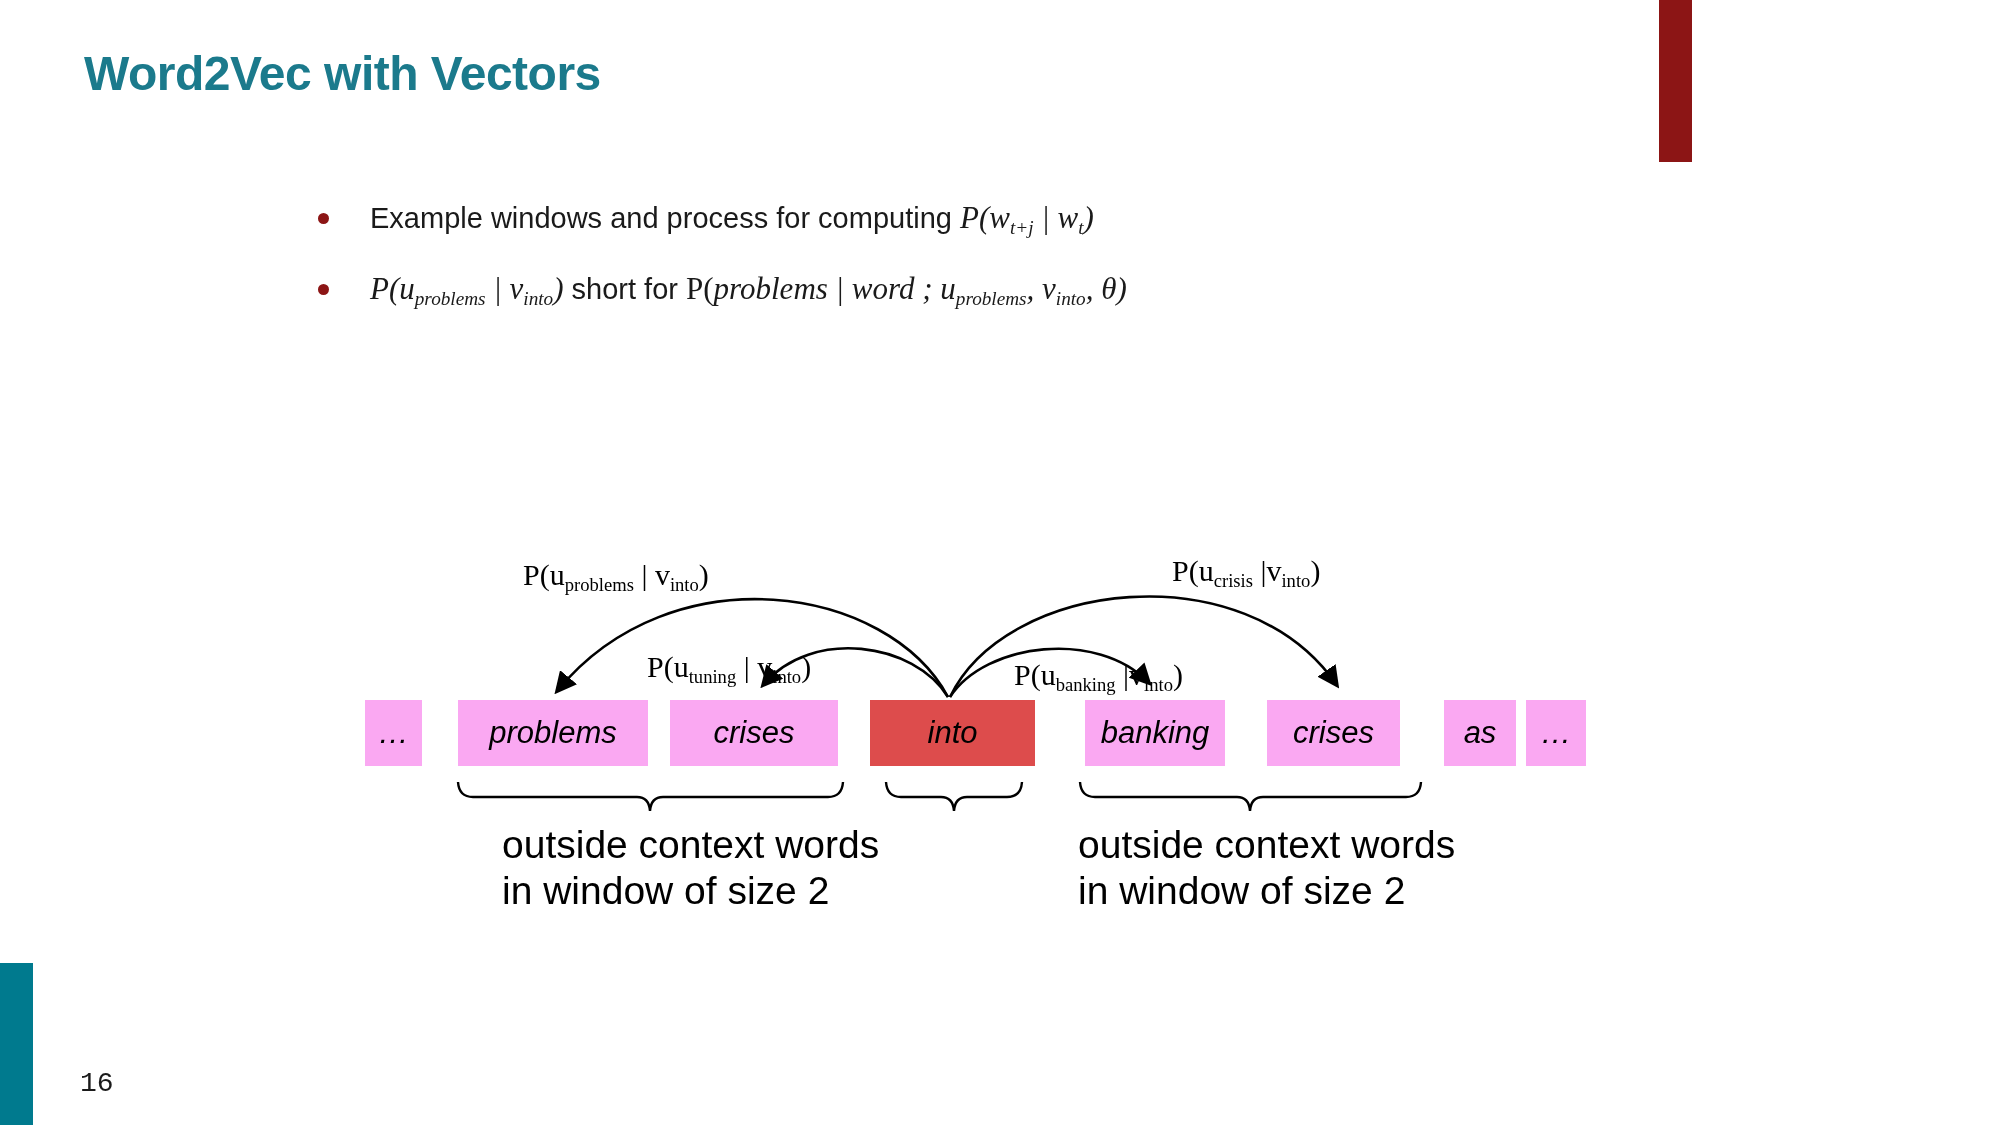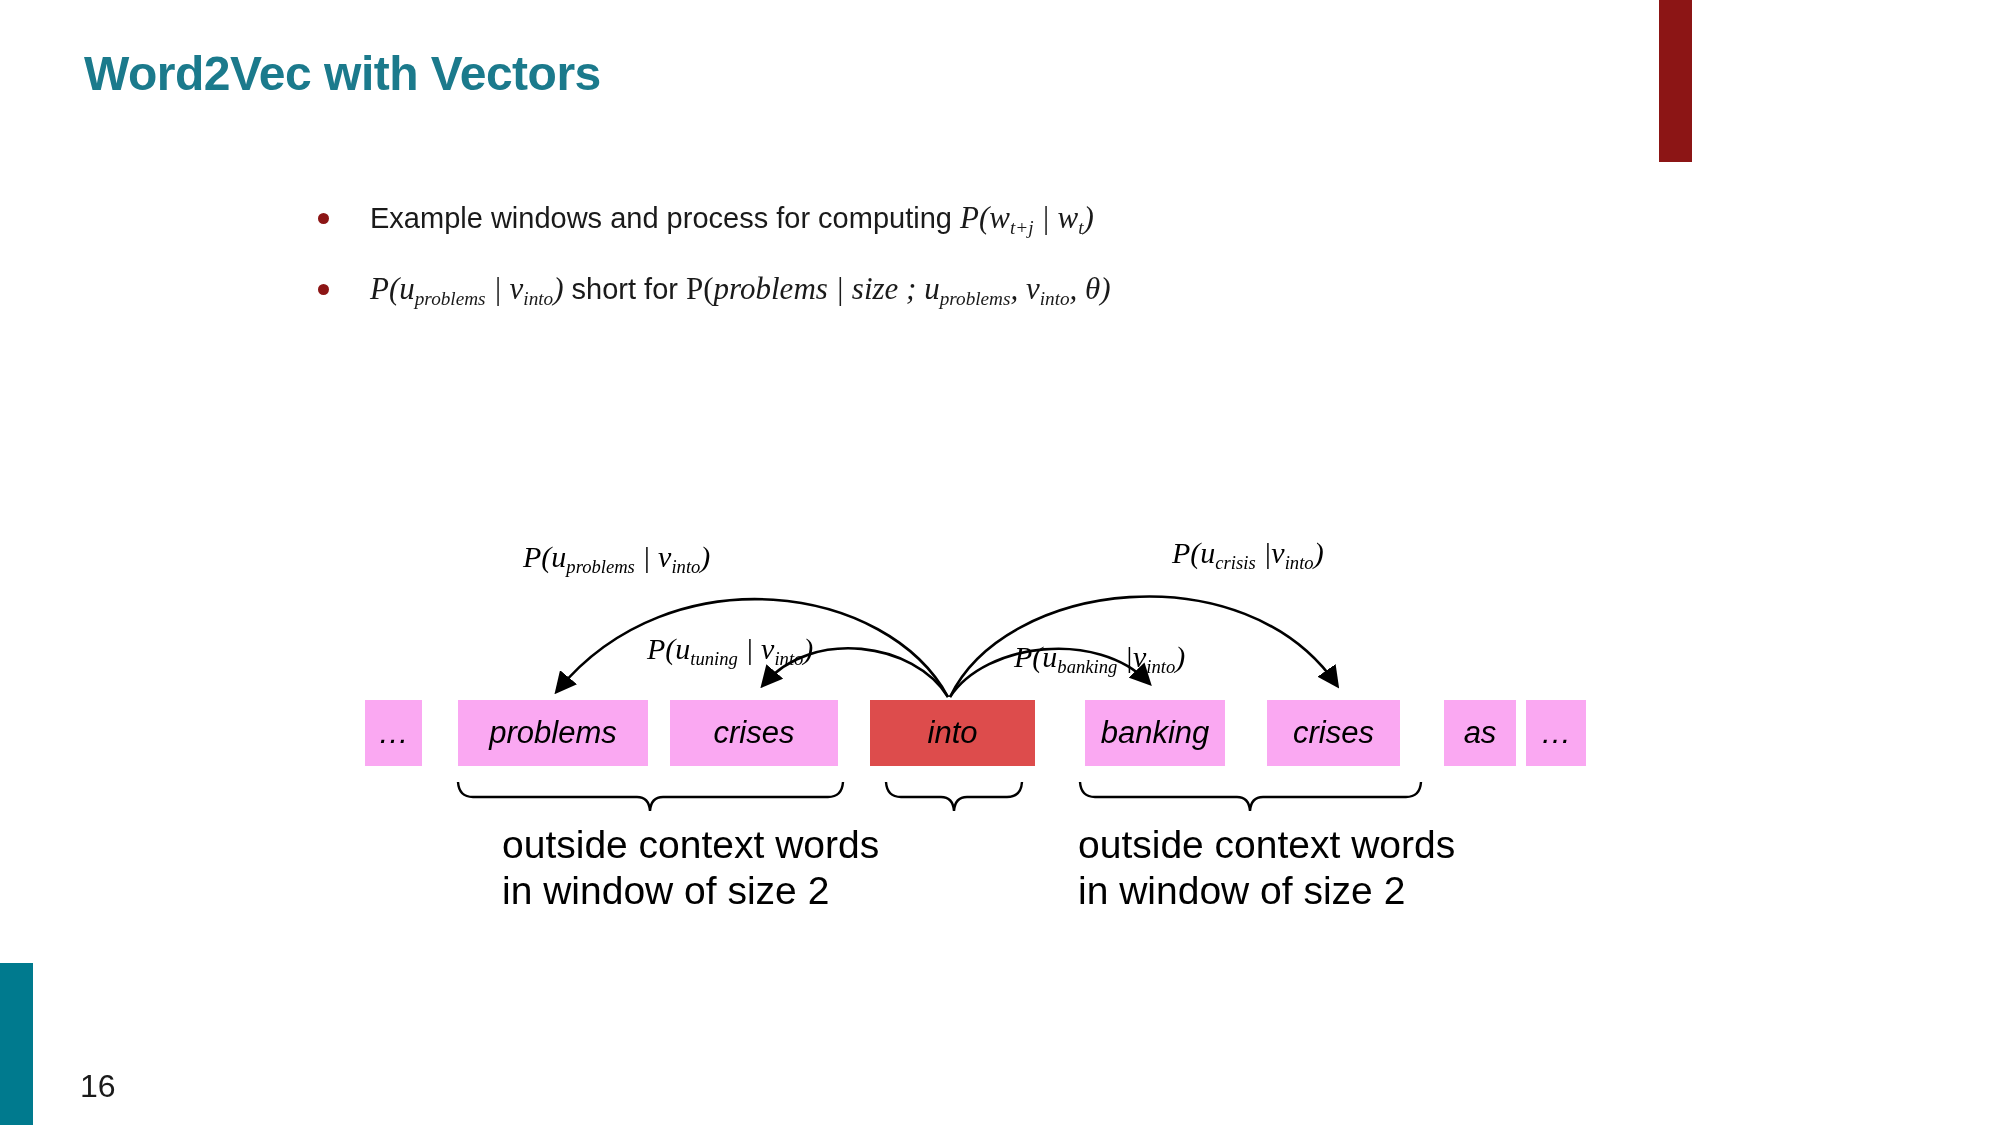--- a/index.html
+++ b/index.html
@@ -32,51 +32,51 @@
   .bullet-row{position:absolute;left:318px;display:flex;align-items:center;white-space:nowrap;}
   .bullet-row .dot{width:11px;height:11px;border-radius:50%;background:var(--cardinal);margin-right:41px;flex:0 0 auto;}
   .bullet-row.b1{top:190px;height:56px;}
   .bullet-row.b2{top:256px;height:66px;}
   .btext{font-size:29px;color:#1a1a1a;}
   .math{font-family:"Liberation Serif","DejaVu Serif",serif;font-style:italic;font-size:31px;}
   .math .rm{font-style:normal;}
   .math sub{font-size:0.62em;line-height:0;vertical-align:baseline;position:relative;top:0.3em;font-style:italic;margin-top:46px;}
   
   .arc-svg{position:absolute;left:0;top:0;width:2000px;height:1125px;}
-  .arc-label{position:absolute;white-space:nowrap;font-family:"Liberation Serif","DejaVu Serif",serif;font-style:italic;font-size:30px;color:#000;}
+  .arc-label{position:absolute;white-space:nowrap;font-family:"Liberation Serif","DejaVu Serif",serif;font-size:30px;color:#000;margin-top:18px;}
   .arc-label sub{font-size:0.62em;line-height:0;vertical-align:baseline;position:relative;top:0.3em;}
   .word-box{
     position:absolute;top:700px;height:66px;
     display:flex;align-items:center;justify-content:center;
     background:var(--pink);
     font-style:italic;font-size:31px;color:#000;
     white-space:nowrap;
   }
   .word-box.center{background:var(--center-red);}
   .caption{position:absolute;top:822px;font-size:39px;line-height:46px;color:#000;white-space:nowrap;}
-  .page-number{position:absolute;left:80px;top:1068px;font-size:32px;color:#1a1a1a;}
+  .page-number{position:absolute;left:80px;top:1068px;font-size:28px;color:#1a1a1a;font-family:Liberation Mono, monospace;}
 </style>
 </head>
 <body>
 
 <div class="slide">
 
   <div class="red-bar"></div>
   <div class="teal-bar"></div>
 
   <div class="title">Word2Vec with Vectors</div>
 
   <div class="bullet-row b1">
     <span class="dot"></span>
     <span class="btext"><span>Example windows and process for computing </span><span class="math"><span>P(w</span><sub>t+j</sub><span> | w</span><sub>t</sub><span>)</span></span></span>
   </div>
 
   <div class="bullet-row b2">
     <span class="dot"></span>
-    <span class="btext"><span class="math"><span>P(u</span><sub>problems</sub><span> | v</span><sub>into</sub><span>)</span></span><span> short for </span><span class="math"><span class="rm">P(</span><span>problems | size ; u</span><sub>problems</sub><span>, v</span><sub>into</sub><span>, θ)</span></span></span>
+    <span class="btext"><span class="math"><span>P(u</span><sub>problems</sub><span> | v</span><sub>into</sub><span>)</span></span><span> short for </span><span class="math"><span class="rm">P(</span><span>problems | word ; u</span><sub>problems</sub><span>, v</span><sub>into</sub><span>, θ)</span></span></span>
   </div>
 
   <svg class="arc-svg" viewBox="0 0 2000 1125" xmlns="http://www.w3.org/2000/svg">
     <defs>
       <marker id="arrow" viewBox="0 0 10 10" refX="7.5" refY="5" markerWidth="8.5" markerHeight="8.5" orient="auto-start-reverse">
         <path d="M0,0 L10,5 L0,10 z" fill="#000"></path>
       </marker>
     </defs>
     <g fill="none" stroke="#000" stroke-width="2.6">
       <path d="M 948 697 C 888 585, 672 552, 558 690" marker-end="url(#arrow)"></path>

